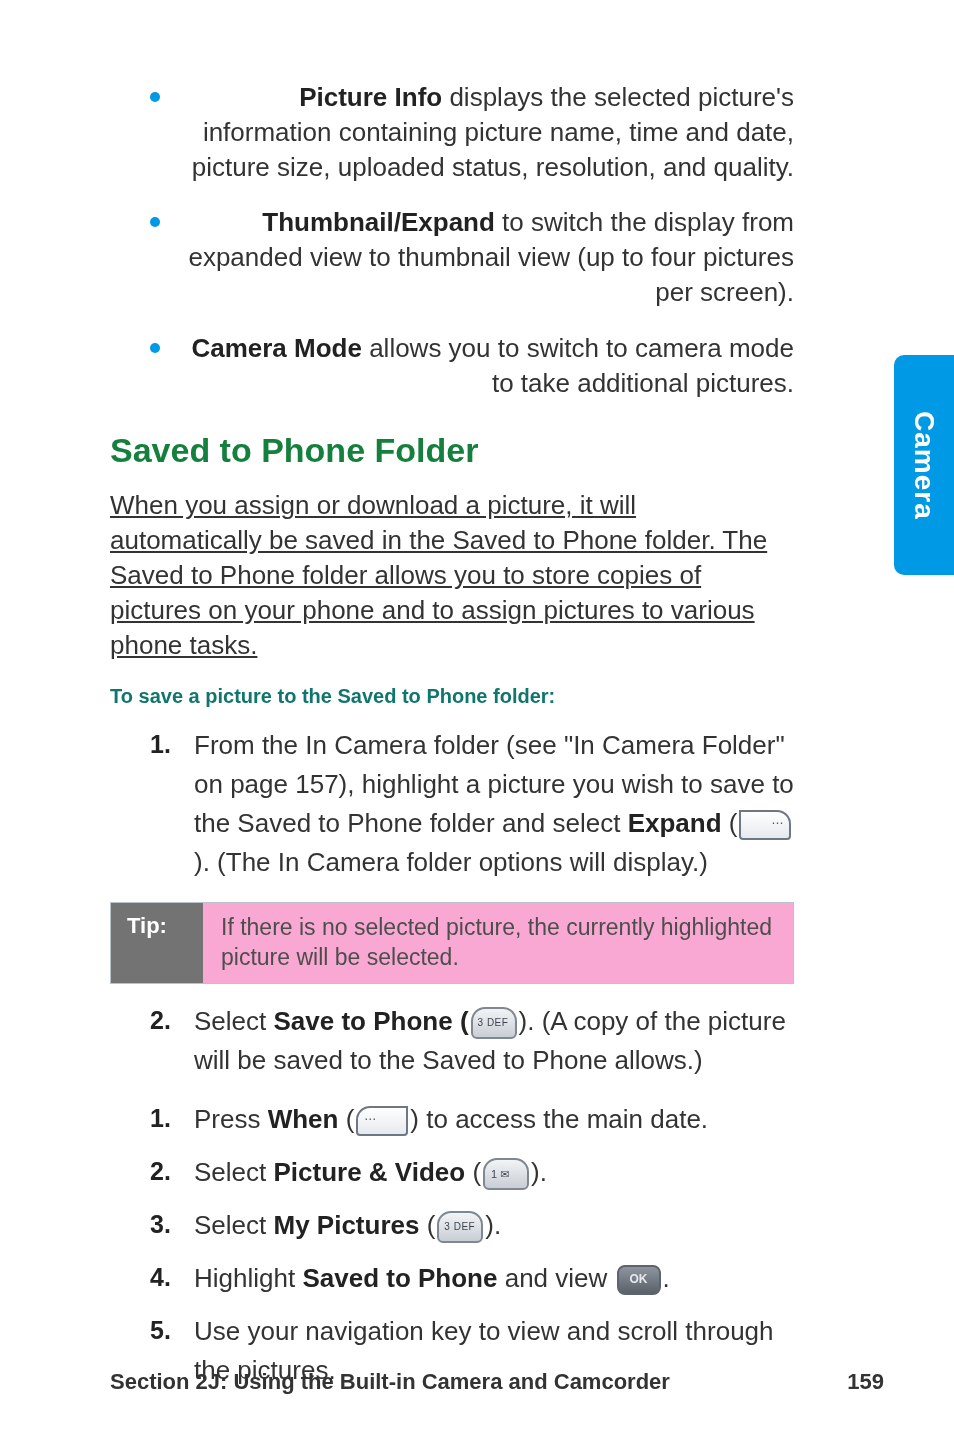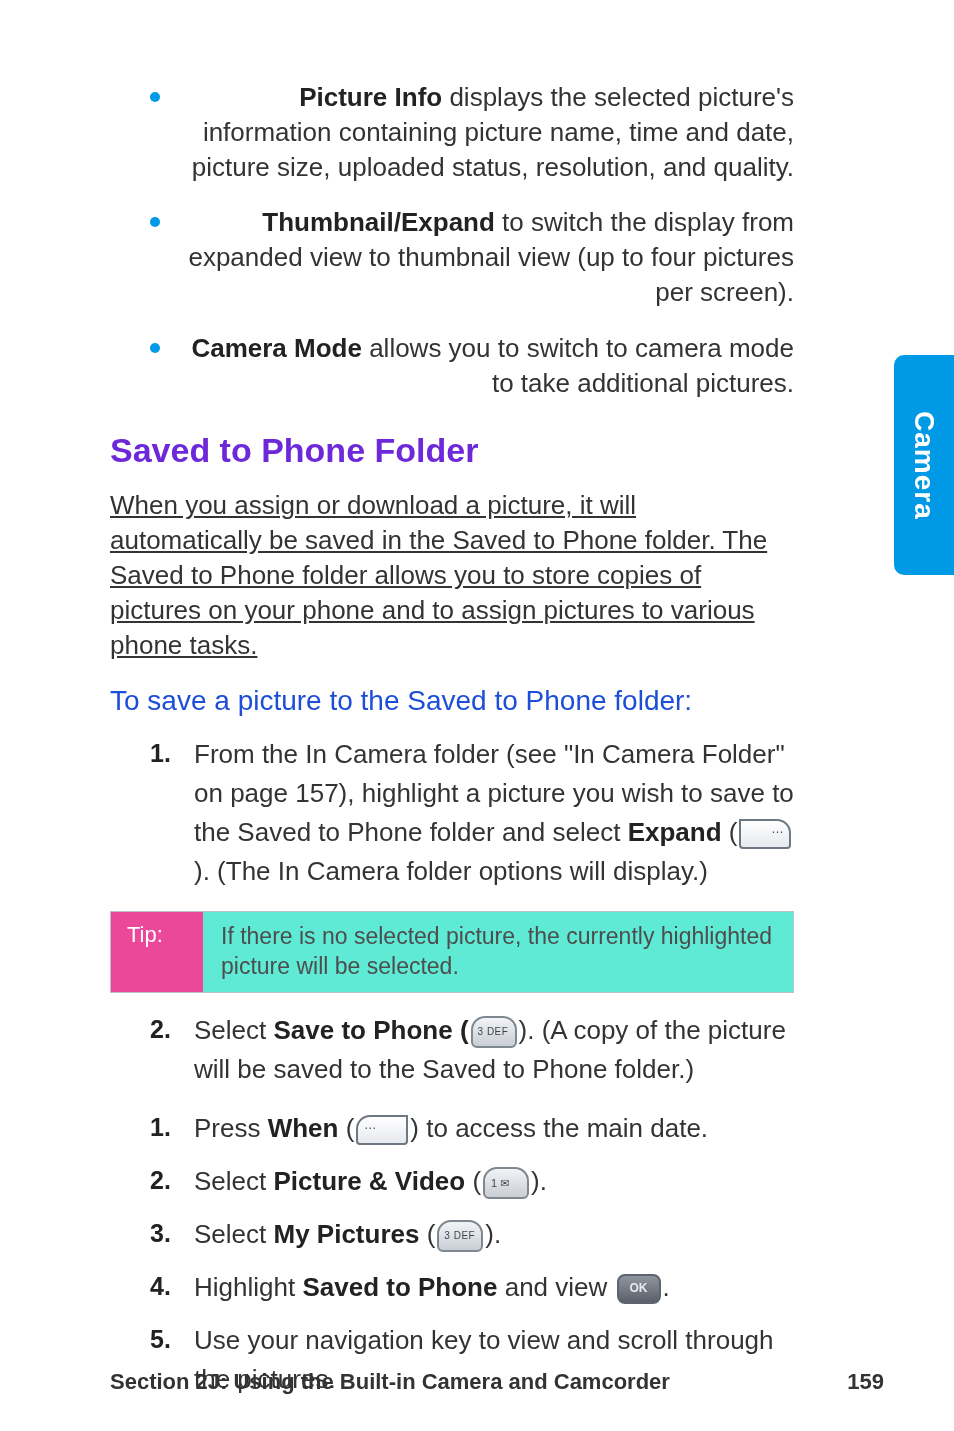--- a/index.html
+++ b/index.html
@@ -58,37 +58,37 @@
     position: absolute;
     left: 0;
     top: 12px;
     width: 10px;
     height: 10px;
     border-radius: 50%;
     background: #0099e6;
   }
   .bold { font-weight: 700; color: #222; }
   h2.section-title {
-    color: #6d28d9;
+    color: #15803d;
     font-size: 34px;
     font-weight: 700;
     margin: 30px 0 18px 0;
   }
   p.body {
     font-size: 26px;
     line-height: 1.35;
     margin: 8px 90px 22px 0;
     color: #333;
     text-decoration: underline;
   }
   p.subhead {
-    font-size: 28px;
-    font-weight: 400;
+    font-size: 20px;
+    font-weight: 700;
     margin: 8px 90px 18px 0;
-    color: #1d4ed8;
+    color: #0f766e;
   }
   ol.steps {
     list-style: none;
     margin: 0 90px 20px 0;
     padding: 0 0 0 40px;
     counter-reset: step;
   }
   ol.steps > li {
     counter-increment: step;
     font-size: 26px;
@@ -106,36 +106,36 @@
     font-weight: 800;
     color: #222;
     font-size: 25px;
   }
   .tip-box {
     display: flex;
     margin: 18px 90px 18px 0;
     border: 1px solid #b9c3cc;
   }
   .tip-label {
-    background: #ec4899;
+    background: #737373;
     color: #fff;
-    font-weight: 400;
+    font-weight: 700;
     font-size: 22px;
     padding: 10px 16px;
     min-width: 60px;
     display: flex;
     align-items: flex-start;
   }
   .tip-content {
     flex: 1;
     padding: 10px 18px;
     font-size: 23px;
     line-height: 1.3;
     color: #4d4d4d;
-    background: #5eead4;
+    background: #f9a8d4;
   }
   .footer {
     position: absolute;
     bottom: 36px;
     left: 110px;
     right: 70px;
     display: flex;
     justify-content: space-between;
     font-size: 22px;
     font-weight: 700;
@@ -227,21 +227,21 @@
   </ol>
 
   <div class="tip-box">
     <div class="tip-label">Tip:</div>
     <div class="tip-content">If there is no selected picture, the currently highlighted picture will be selected.</div>
   </div>
 
   <ol class="steps" start="2" style="counter-reset: step 1">
     <li>
       <span>Select </span>
-      <span class="bold">Save to Phone (</span><span class="key-3"></span><span>). (A copy of the picture will be saved to the Saved to Phone folder.)</span>
+      <span class="bold">Save to Phone (</span><span class="key-3"></span><span>). (A copy of the picture will be saved to the Saved to Phone allows.)</span>
     </li>
   </ol>
 
 
   <ol class="steps">
     <li>
       <span>Press </span>
       <span class="bold">When</span>
       <span> (</span><span class="key-softkey left"></span><span>) to access the main date.</span>
     </li>

